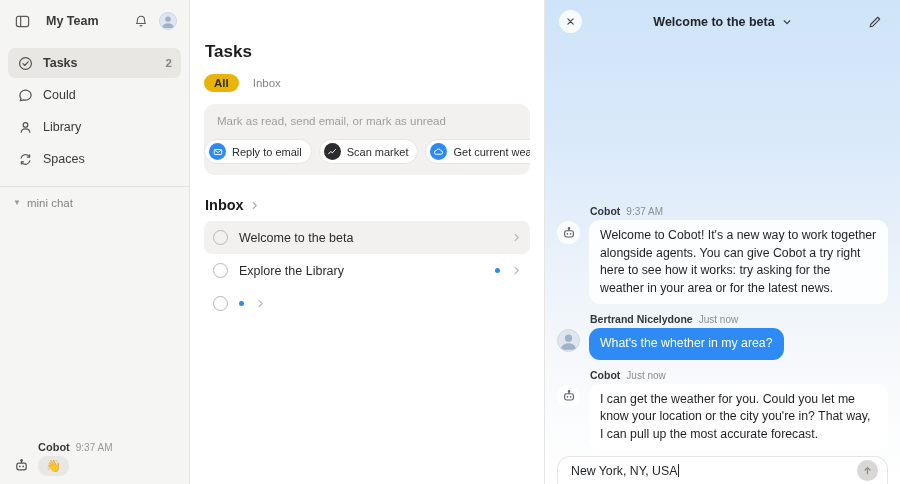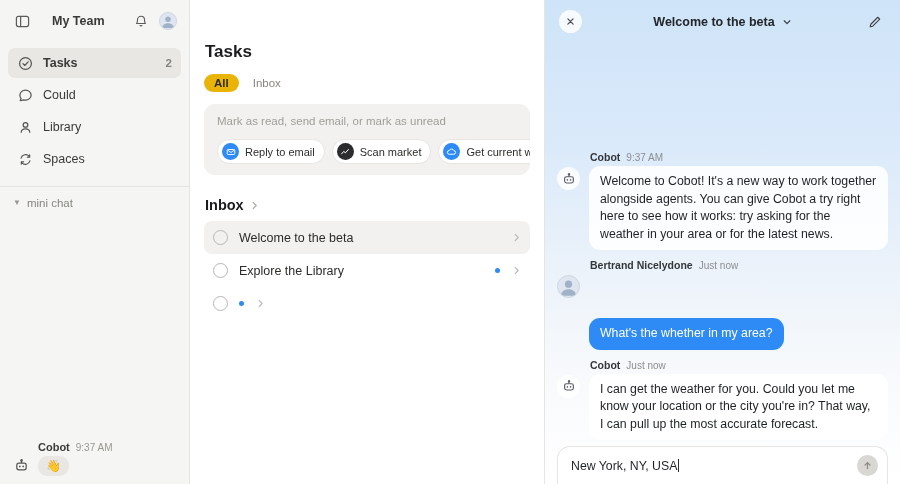--- a/index.html
+++ b/index.html
@@ -39,21 +39,21 @@
     width: 20px; height: 20px;
     display: flex; align-items: center; justify-content: center;
     color: #5d5c59;
     cursor: pointer;
   }
   .team-name {
     font-size: 12.5px;
     font-weight: 600;
     color: #3a3a38;
     flex: 1;
-    margin-left: 12px;
+    margin-left: 6px;
   }
   .bell-icon {
     width: 20px; height: 20px;
     display: flex; align-items: center; justify-content: center;
     color: #5d5c59;
     cursor: pointer;
   }
   .avatar-small {
     width: 18px; height: 18px;
     border-radius: 50%;
@@ -195,21 +195,20 @@
   }
   .composer-placeholder {
     font-size: 11.5px;
     color: #a09e98;
     padding: 0 13px 0 13px;
   }
   .chips {
     display: flex;
     gap: 7px;
     margin-top: 12px;
-    padding-left: 13px;
     white-space: nowrap;
   }
   .chip {
     display: inline-flex;
     align-items: center;
     gap: 6px;
     background: #ffffff;
     border: 1px solid #e6e5e2;
     border-radius: 13px;
     padding: 3px 9px 3px 4px;
@@ -358,30 +357,29 @@
     border-radius: 11px;
     padding: 7px 11px;
     font-size: 12.3px;
     line-height: 1.42;
     color: #1f2225;
     max-width: 305px;
   }
   .bubble.user {
     background: #2e8bf5;
     color: #ffffff;
-    margin-top: 44px;
   }
 
   .input-bar {
     margin: 0 12px 0 12px;
     background: #ffffff;
     border-radius: 13px 13px 0 0;
     border: 1px solid #e6e5e3;
     border-bottom: none;
-    height: 38px;
+    height: 28px;
     display: flex;
     align-items: center;
     padding: 0 9px 0 13px;
     gap: 8px;
     flex: none;
   }
   .input-text {
     flex: 1;
     font-size: 12.3px;
     color: #1f2225;

